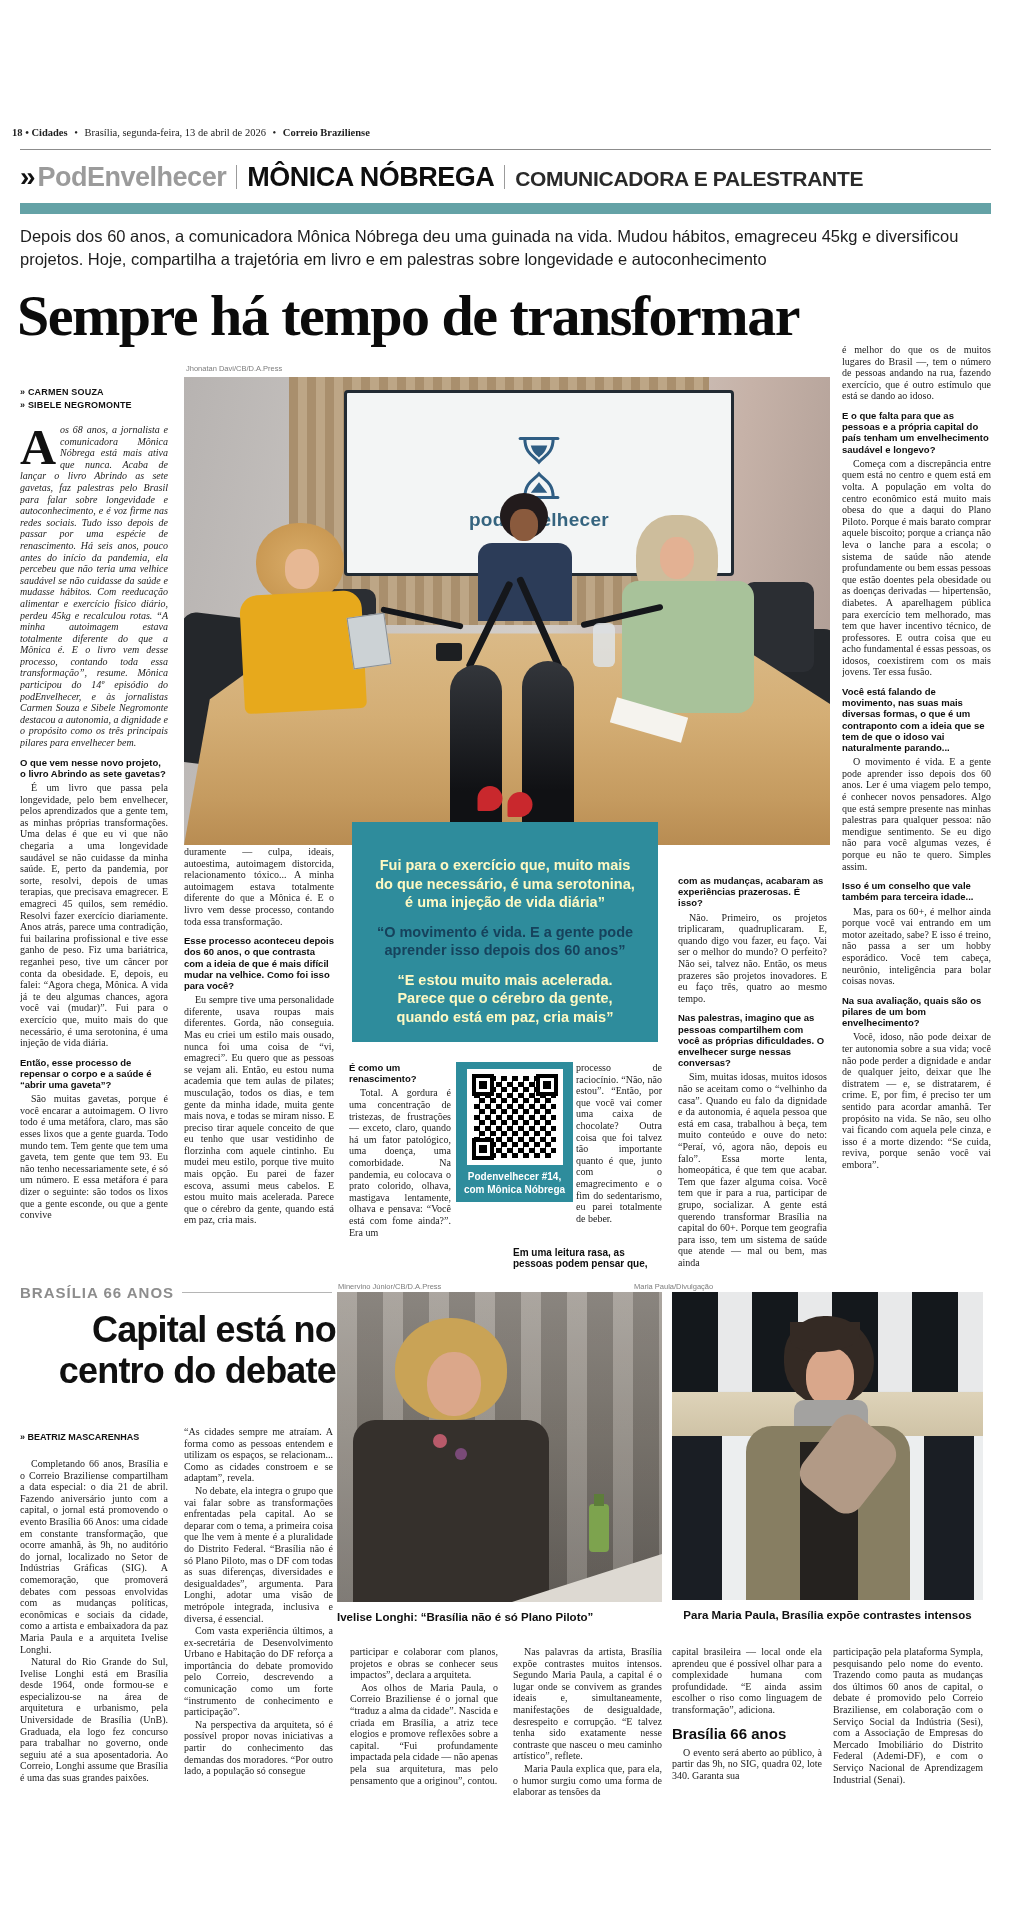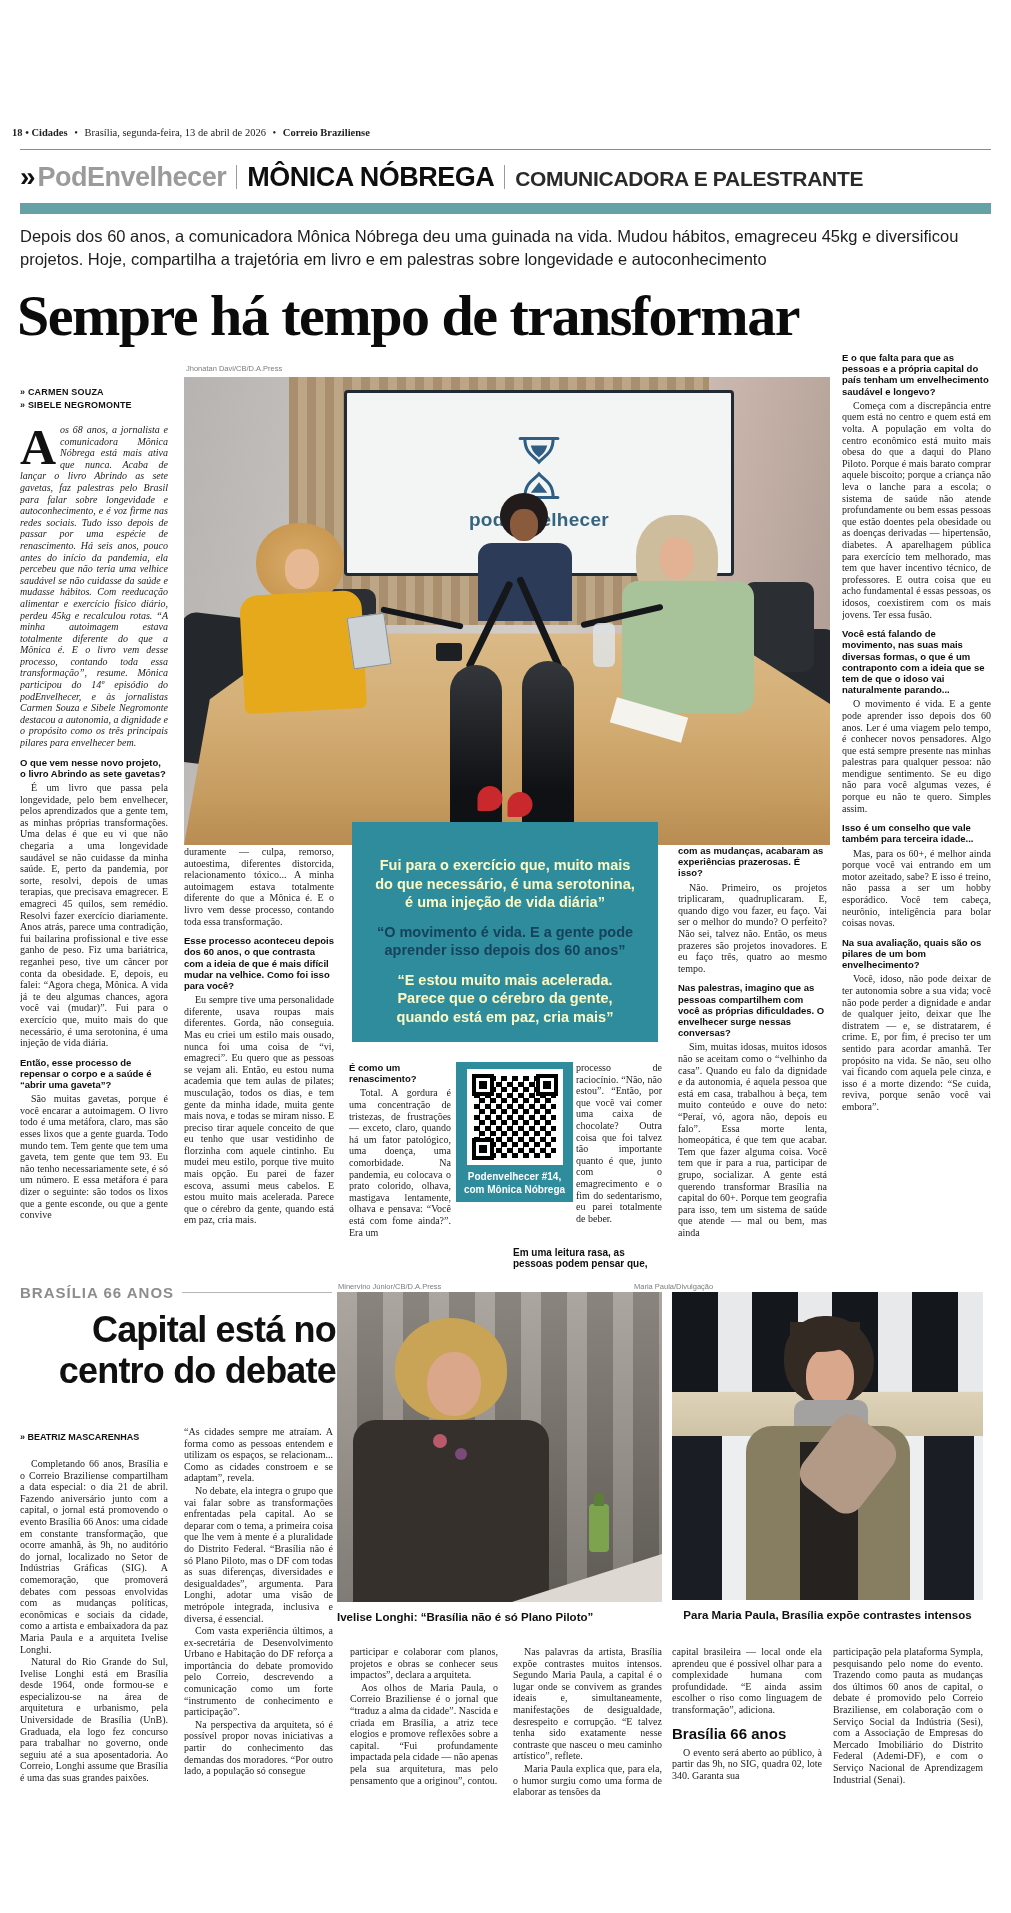--- a/index.html
+++ b/index.html
@@ -184,21 +184,21 @@
 
   <div class="abs col" style="left:20px;top:424px;width:148px;height:822px;">
     <p class="t ip">Aos 68 anos, a jornalista e comunicadora Mônica Nóbrega está mais ativa que nunca. Acaba de lançar o livro Abrindo as sete gavetas, faz palestras pelo Brasil para falar sobre longevidade e autoconhecimento, e é voz firme nas redes sociais. Tudo isso depois de passar por uma espécie de renascimento. Há seis anos, pouco antes do início da pandemia, ela percebeu que não teria uma velhice saudável se não cuidasse da saúde e mudasse hábitos. Com reeducação alimentar e exercício físico diário, perdeu 45kg e recalculou rotas. “A minha autoimagem estava totalmente diferente do que a Mônica é. E o livro vem desse processo, contando toda essa transformação”, resume. Mônica participou do 14º episódio do podEnvelhecer, e às jornalistas Carmen Souza e Sibele Negromonte destacou a autonomia, a dignidade e o propósito como os três principais pilares para envelhecer bem.</p>
     <p class="q">O que vem nesse novo projeto, o livro Abrindo as sete gavetas?</p>
     <p class="t ind">É um livro que passa pela longevidade, pelo bem envelhecer, pelos aprendizados que a gente tem, as minhas próprias transformações. Uma delas é que eu vi que não chegaria a uma longevidade saudável se não cuidasse da minha saúde. E, perto da pandemia, por sorte, resolvi, depois de umas terapias, que precisava emagrecer. E emagreci 45 quilos, sem remédio. Resolvi fazer exercício diariamente. Anos atrás, parece uma contradição, fui bailarina profissional e tive esse ganho de peso. Fiz uma bariátrica, reganhei peso, tive um câncer por conta da obesidade. E, depois, eu falei: “Agora chega, Mônica. A vida já te deu algumas chances, agora você vai (mudar)”. Fui para o exercício que, muito mais do que necessário, é uma serotonina, é uma injeção de vida diária.</p>
     <p class="q">Então, esse processo de repensar o corpo e a saúde é “abrir uma gaveta”?</p>
     <p class="t ind">São muitas gavetas, porque é você encarar a autoimagem. O livro todo é uma metáfora, claro, mas são esses lixos que a gente guarda. Todo mundo tem. Tem gente que tem uma gaveta, tem gente que tem 93. Eu não tenho necessariamente sete, é só um número. E essa metáfora é para dizer o seguinte: são todos os lixos que a gente esconde, ou que a gente convive</p>
   </div>
 
   <div class="abs col" style="left:184px;top:846px;width:150px;height:398px;">
-    <p class="t">duramente — culpa, remorso, autoestima, diferentes distorcida, relacionamento tóxico... A minha autoimagem estava totalmente diferente do que a Mônica é. E o livro vem desse processo, contando toda essa transformação.</p>
+    <p class="t">duramente — culpa, ideais, autoestima, autoimagem distorcida, relacionamento tóxico... A minha autoimagem estava totalmente diferente do que a Mônica é. E o livro vem desse processo, contando toda essa transformação.</p>
     <p class="q">Esse processo aconteceu depois dos 60 anos, o que contrasta com a ideia de que é mais difícil mudar na velhice. Como foi isso para você?</p>
     <p class="t ind">Eu sempre tive uma personalidade diferente, usava roupas mais diferentes. Gorda, não conseguia. Mas eu criei um estilo mais ousado, nunca foi uma coisa de “vi, emagreci”. Eu quero que as pessoas se vejam ali. Então, eu estou numa academia que tem aulas de pilates; musculação, todos os dias, e tem gente da minha idade, muita gente mais nova, e todas se miram nisso. E preciso tirar aquele conceito de que eu tenho que usar vestidinho de florzinha com aquele cintinho. Eu mudei meu estilo, porque tive muito mais opção. Eu parei de fazer escova, assumi meus cabelos. E estou muito mais acelerada. Parece que o cérebro da gente, quando está em paz, cria mais.</p>
   </div>
 
   <div class="abs qbox">
     <div class="rq">
         <i></i>
         <i></i>
       </div>
     <div class="qpad">
@@ -229,28 +229,29 @@
     <div class="qrlabel">Podenvelhecer #14, com Mônica Nóbrega</div>
   </div>
 
   <div class="abs col" style="left:576px;top:1062px;width:86px;height:182px;">
     <p class="t">processo de raciocínio. “Não, não estou”. “Então, por que você vai comer uma caixa de chocolate? Outra coisa que foi talvez tão importante quanto é que, junto com o emagrecimento e o fim do sedentarismo, eu parei totalmente de beber.</p>
   </div>
   <div class="abs col" style="left:513px;top:1247px;width:150px;height:28px;">
     <p class="q first" style="font-size:10px;">Em uma leitura rasa, as pessoas podem pensar que,</p>
   </div>
 
-  <div class="abs col" style="left:678px;top:845px;width:149px;height:428px;">
+  <div class="abs col" style="left:678px;top:875px;width:149px;height:428px;">
     <p class="q first">com as mudanças, acabaram as experiências prazerosas. É isso?</p>
     <p class="t ind">Não. Primeiro, os projetos triplicaram, quadruplicaram. E, quando digo vou fazer, eu faço. Vai ser o melhor do mundo? O perfeito? Não sei, talvez não. Então, os meus prazeres são projetos inovadores. E eu faço três, quatro ao mesmo tempo.</p>
     <p class="q">Nas palestras, imagino que as pessoas compartilhem com você as próprias dificuldades. O envelhecer surge nessas conversas?</p>
     <p class="t ind">Sim, muitas idosas, muitos idosos não se aceitam como o “velhinho da casa”. Quando eu falo da dignidade e da autonomia, é aquela pessoa que está em casa, trabalhou à beça, tem muito conteúdo e ouve do neto: “Peraí, vó, agora não, depois eu falo”. Essa morte lenta, homeopática, é que tem que acabar. Tem que fazer alguma coisa. Você tem que ir para a rua, participar de grupo, socializar. A gente está querendo transformar Brasília na capital do 60+. Porque tem geografia para isso, tem um sistema de saúde que atende — mal ou bem, mas ainda</p>
   </div>
 
   <div class="abs col" style="left:842px;top:344px;width:149px;height:934px;">
+    <p class="t">é melhor do que os de muitos lugares do Brasil —, tem o número de pessoas andando na rua, fazendo exercício, que é outro estímulo que está se dando ao idoso.</p>
     <p class="q">E o que falta para que as pessoas e a própria capital do país tenham um envelhecimento saudável e longevo?</p>
     <p class="t ind">Começa com a discrepância entre quem está no centro e quem está em volta. A população em volta do centro econômico está muito mais obesa do que a daqui do Plano Piloto. Porque é mais barato comprar aquele biscoito; porque a criança não leva o lanche para a escola; o sistema de saúde não atende profundamente ou bem essas pessoas que estão doentes pela obesidade ou as doenças derivadas — hipertensão, diabetes. A aparelhagem pública para exercício tem melhorado, mas tem que haver incentivo técnico, de professores. E outra coisa que eu acho fundamental é essas pessoas, os idosos, coexistirem com os mais jovens. Ter essa fusão.</p>
     <p class="q">Você está falando de movimento, nas suas mais diversas formas, o que é um contraponto com a ideia que se tem de que o idoso vai naturalmente parando...</p>
     <p class="t ind">O movimento é vida. E a gente pode aprender isso depois dos 60 anos. Ler é uma viagem pelo tempo, é conhecer novos pensadores. Algo que está sempre presente nas minhas palestras para qualquer pessoa: não mendigue sentimento. Se eu digo não para você algumas vezes, é porque eu não te quero. Simples assim.</p>
     <p class="q">Isso é um conselho que vale também para terceira idade...</p>
     <p class="t ind">Mas, para os 60+, é melhor ainda porque você vai entrando em um motor azeitado, sabe? E isso é treino, não passa a ser um hobby esporádico. Você tem cabeça, neurônio, inteligência para bolar coisas novas.</p>
     <p class="q">Na sua avaliação, quais são os pilares de um bom envelhecimento?</p>
     <p class="t ind">Você, idoso, não pode deixar de ter autonomia sobre a sua vida; você não pode perder a dignidade e andar de qualquer jeito, deixar que lhe distratem — e, se distratarem, é crime. E, por fim, é preciso ter um sentido para acordar amanhã. Ter propósito na vida. Se não, seu olho vai ficando com aquela pele cinza, e isso é a morte dizendo: “Se cuida, reviva, porque senão você vai embora”.</p>
   </div>
 

